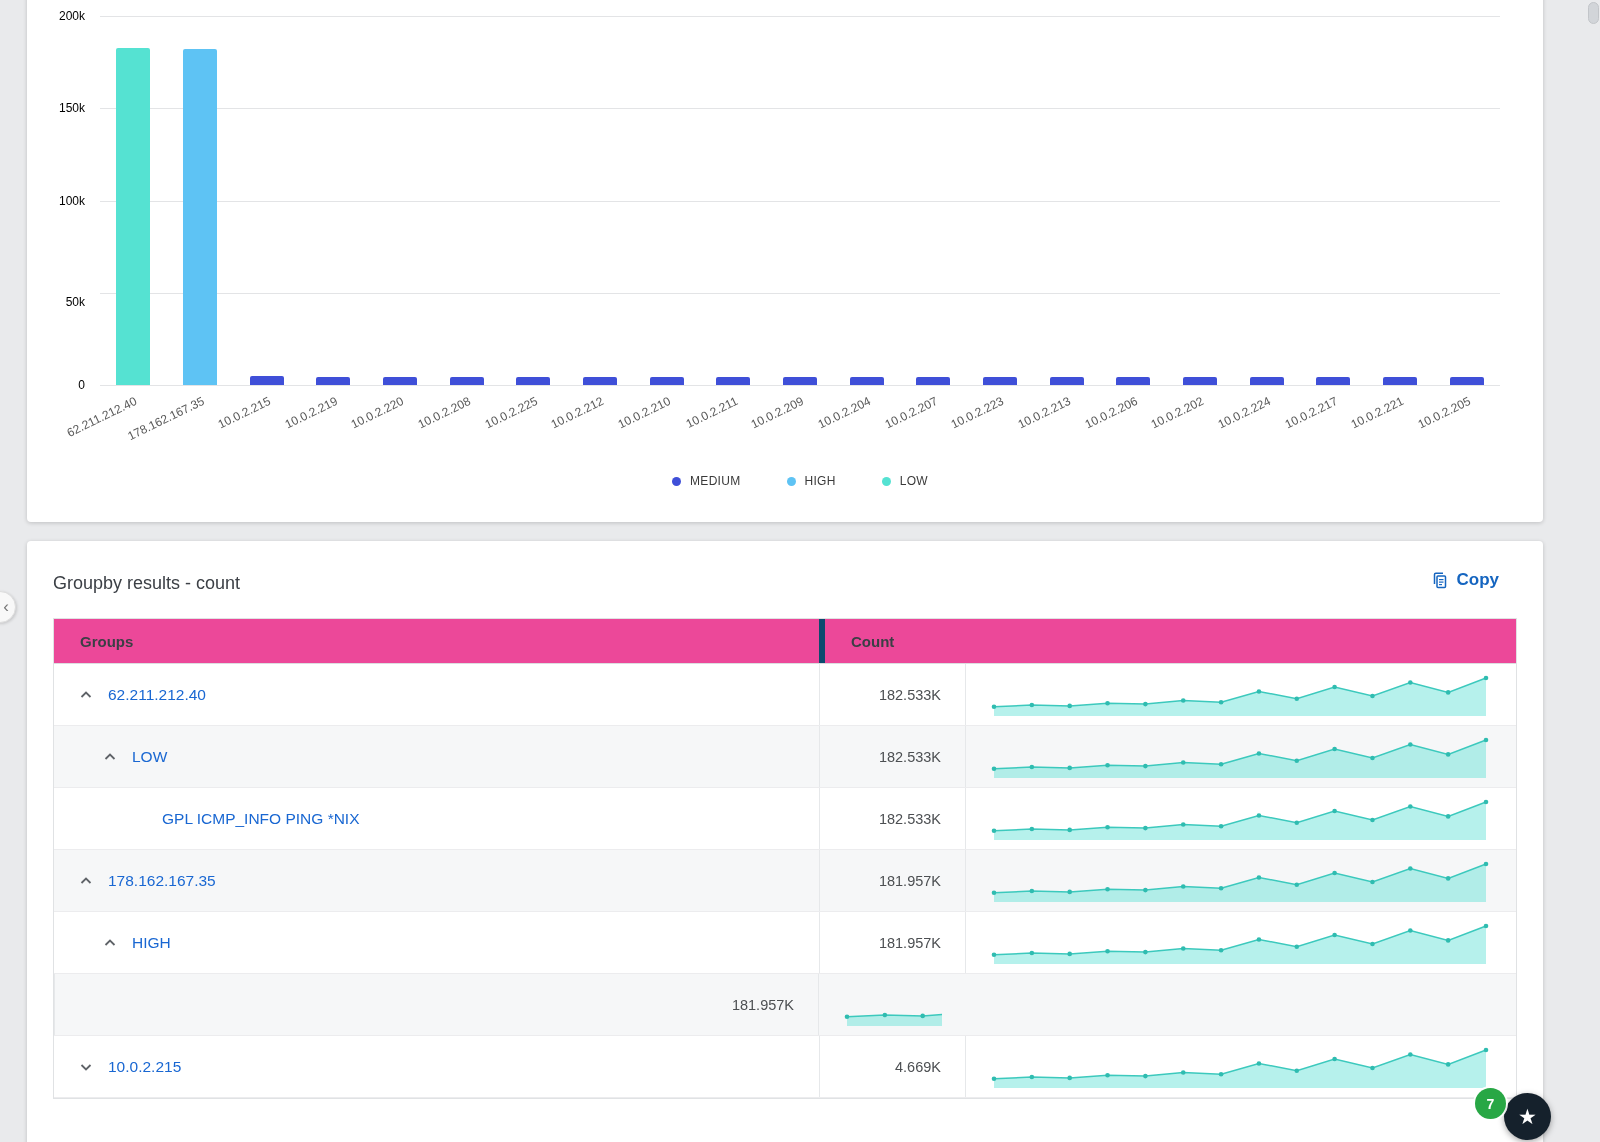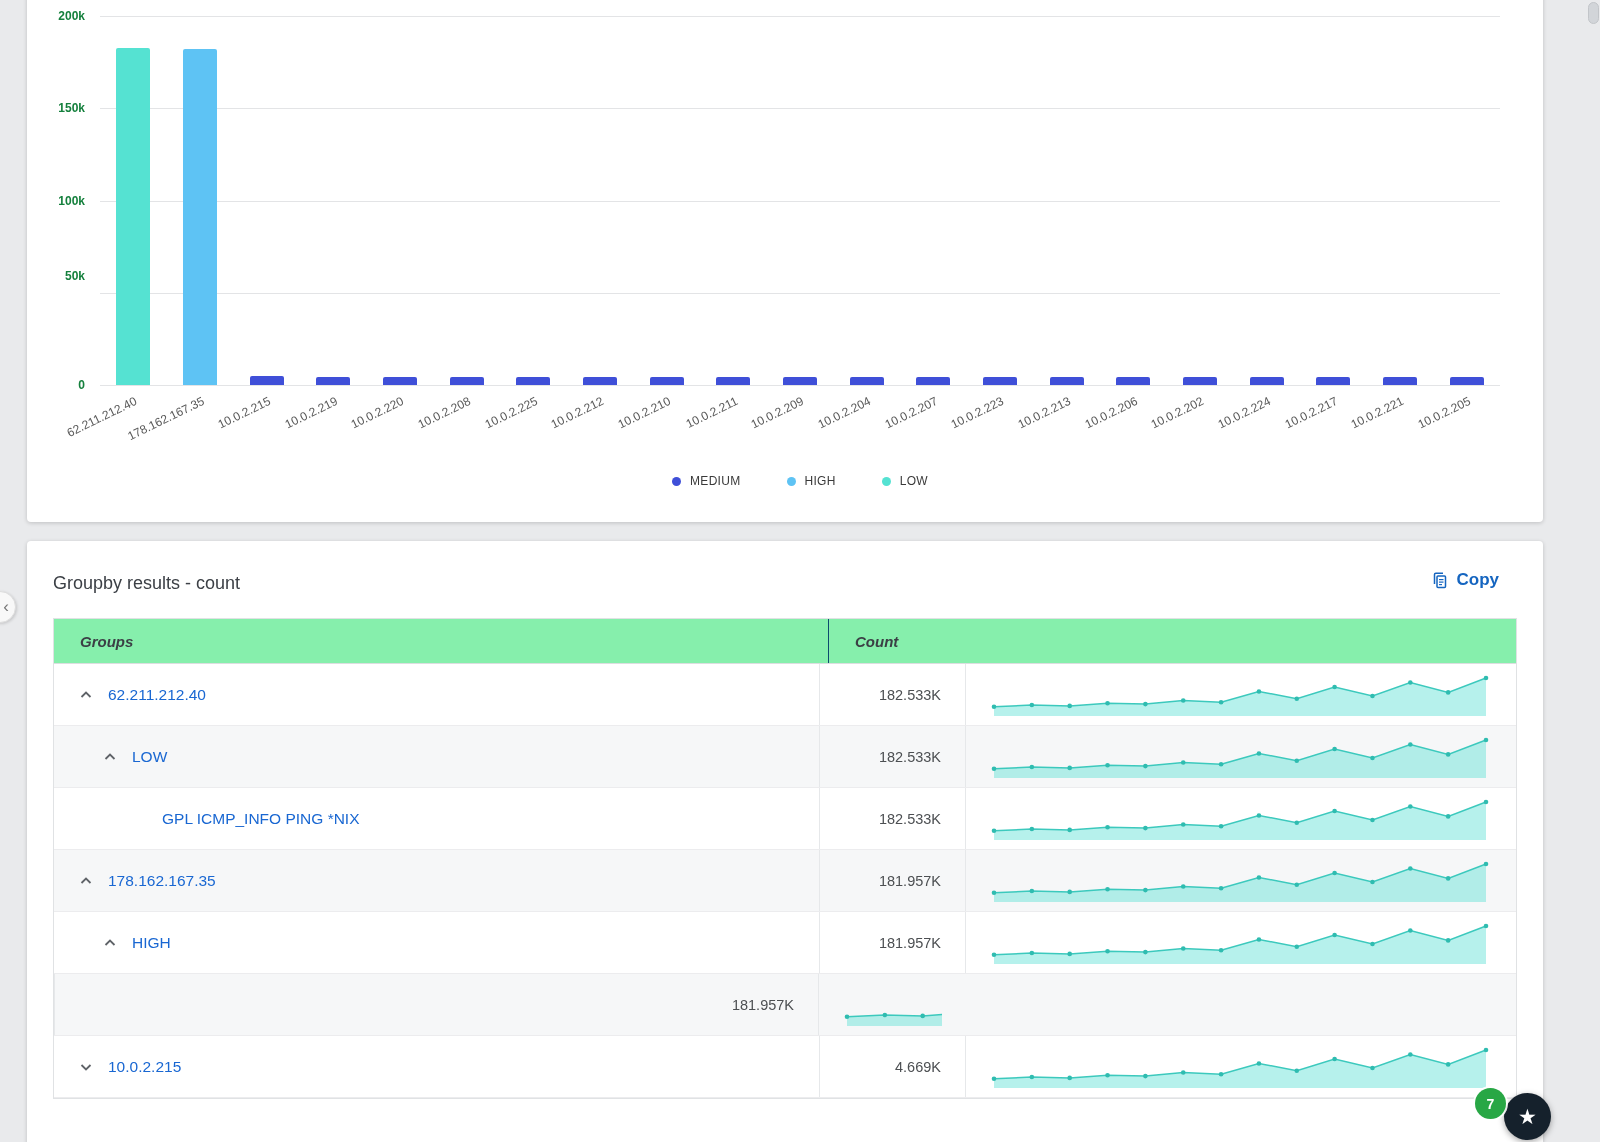--- a/index.html
+++ b/index.html
@@ -15,21 +15,21 @@
     position:absolute;
     background:#fff;
     border-radius:4px;
     box-shadow:0 1px 4px rgba(0,0,0,.18);
   }
   
   #chart-card { left:27px; top:-16px; width:1516px; height:538px; }
   #y-axis { position:absolute; left:0; top:32px; width:58px; height:369px; }
   .y-tick {
     position:absolute; right:0; transform:translateY(-50%);
-    font-size:12px; color:#15803d; white-space:nowrap;font-weight:bold;
+    font-size:12px; color:#000000; white-space:nowrap;
   }
   #bar-plot { position:absolute; left:73px; top:32px; width:1400px; height:369px; }
   .gridline { position:absolute; left:0; width:100%; height:1px; background:#e3e4e6; }
   .bar { position:absolute; bottom:0; width:34px; border-radius:2px 2px 0 0; }
   #x-labels { position:absolute; left:73px; top:404px; width:1400px; height:62px; }
   .x-label {
     position:absolute; top:6px; white-space:nowrap;
     font-size:12px; color:#595959;
     transform-origin:100% 0; transform:rotate(-26deg);
   }
@@ -46,27 +46,27 @@
   .panel-title { position:absolute; left:26px; top:32px; font-size:18px; color:#3c4046; }
   .copy-btn {
     position:absolute; right:44px; top:29px;
     display:flex; align-items:center; gap:8px;
     background:none; border:none; cursor:pointer;
     color:#1565c0; font-size:17px; font-weight:700; font-family:inherit;
   }
   .gtable { margin:0 26px; border:1px solid #e0e2e4; }
   .g-header {
     display:grid; grid-template-columns:765px 147px 1fr;
-    background:#86efac; height:45px; border-bottom:1px solid #dcdee0;font-style:italic;
+    background:#ec4899; height:45px; border-bottom:1px solid #dcdee0;
   }
   .th {
     display:flex; align-items:center; padding-left:26px;
     font-size:15px; font-weight:700; color:#3b3f45;
   }
-  .th-count, .th-timeline { border-left:1px solid #0c4a6e;margin-left:9px; }
+  .th-count, .th-timeline { border-left:6px solid #0c4a6e; }
   .trow {
     display:grid; grid-template-columns:765px 147px 1fr;
     height:62px; background:#fff; border-bottom:1px solid #ececee;
   }
   .trow.alt { background:#f6f7f8; }
   .td { display:flex; align-items:center; }
   .td-count {
     justify-content:flex-end; padding-right:24px;
     font-size:14.5px; color:#4c4f52;
     border-left:1px solid #e6e8ea; border-right:1px solid #e6e8ea;padding-left:44px;
@@ -105,21 +105,21 @@
   }
 </style>
 </head>
 <body>
 
 <div class="card" id="chart-card">
   <div id="y-axis">
       <div class="y-tick" style="top: 0px;">200k</div>
       <div class="y-tick" style="top: 92.25px;">150k</div>
       <div class="y-tick" style="top: 184.5px;">100k</div>
-      <div class="y-tick" style="top: 260px; margin-left: 48px;">50k</div>
+      <div class="y-tick" style="top: 286px; margin-left: 48px;">50k</div>
       <div class="y-tick" style="top: 369px;">0</div>
     </div>
   <div id="bar-plot">
       <div class="gridline" style="top: 0px;"></div>
       <div class="gridline" style="top: 92.25px;"></div>
       <div class="gridline" style="top: 184.5px;"></div>
       <div class="gridline" style="top: 276.75px;"></div>
       <div class="gridline" style="top: 369px;"></div>
       <div class="bar" style="left: 16.3333px; width: 34px; height: 336.773px; background: rgb(85, 226, 210);"></div>
       <div class="bar" style="left: 83px; width: 34px; height: 335.711px; background: rgb(94, 195, 244);"></div>

